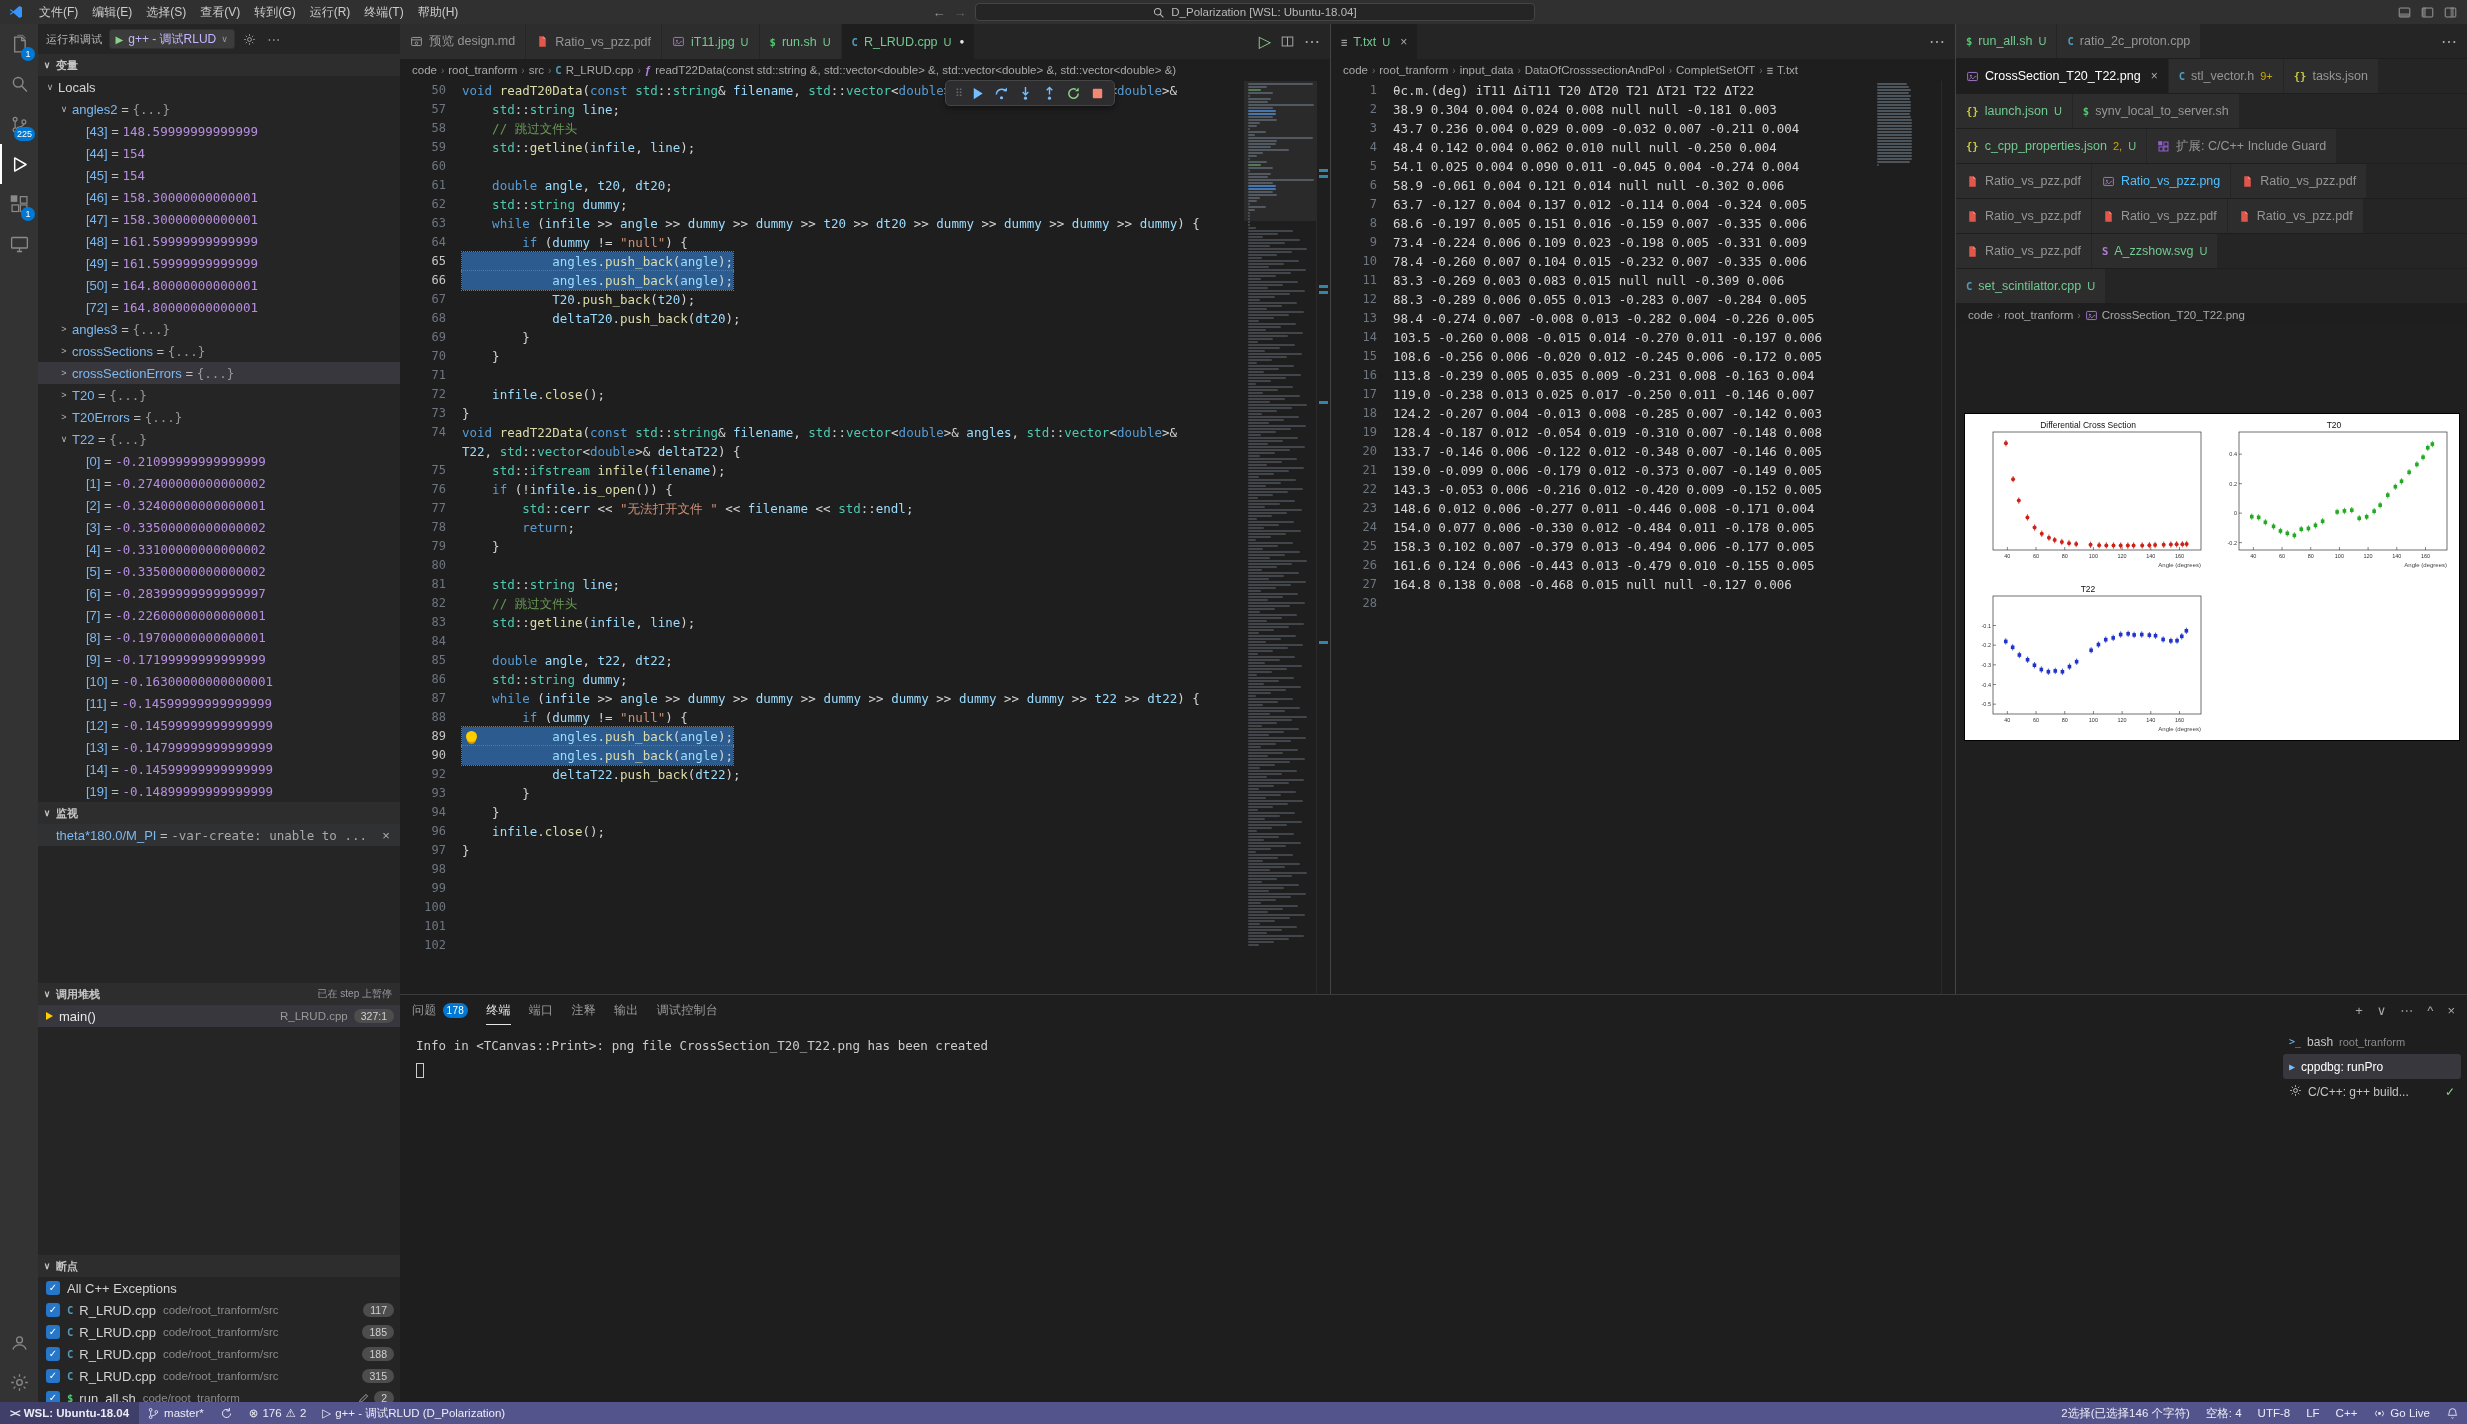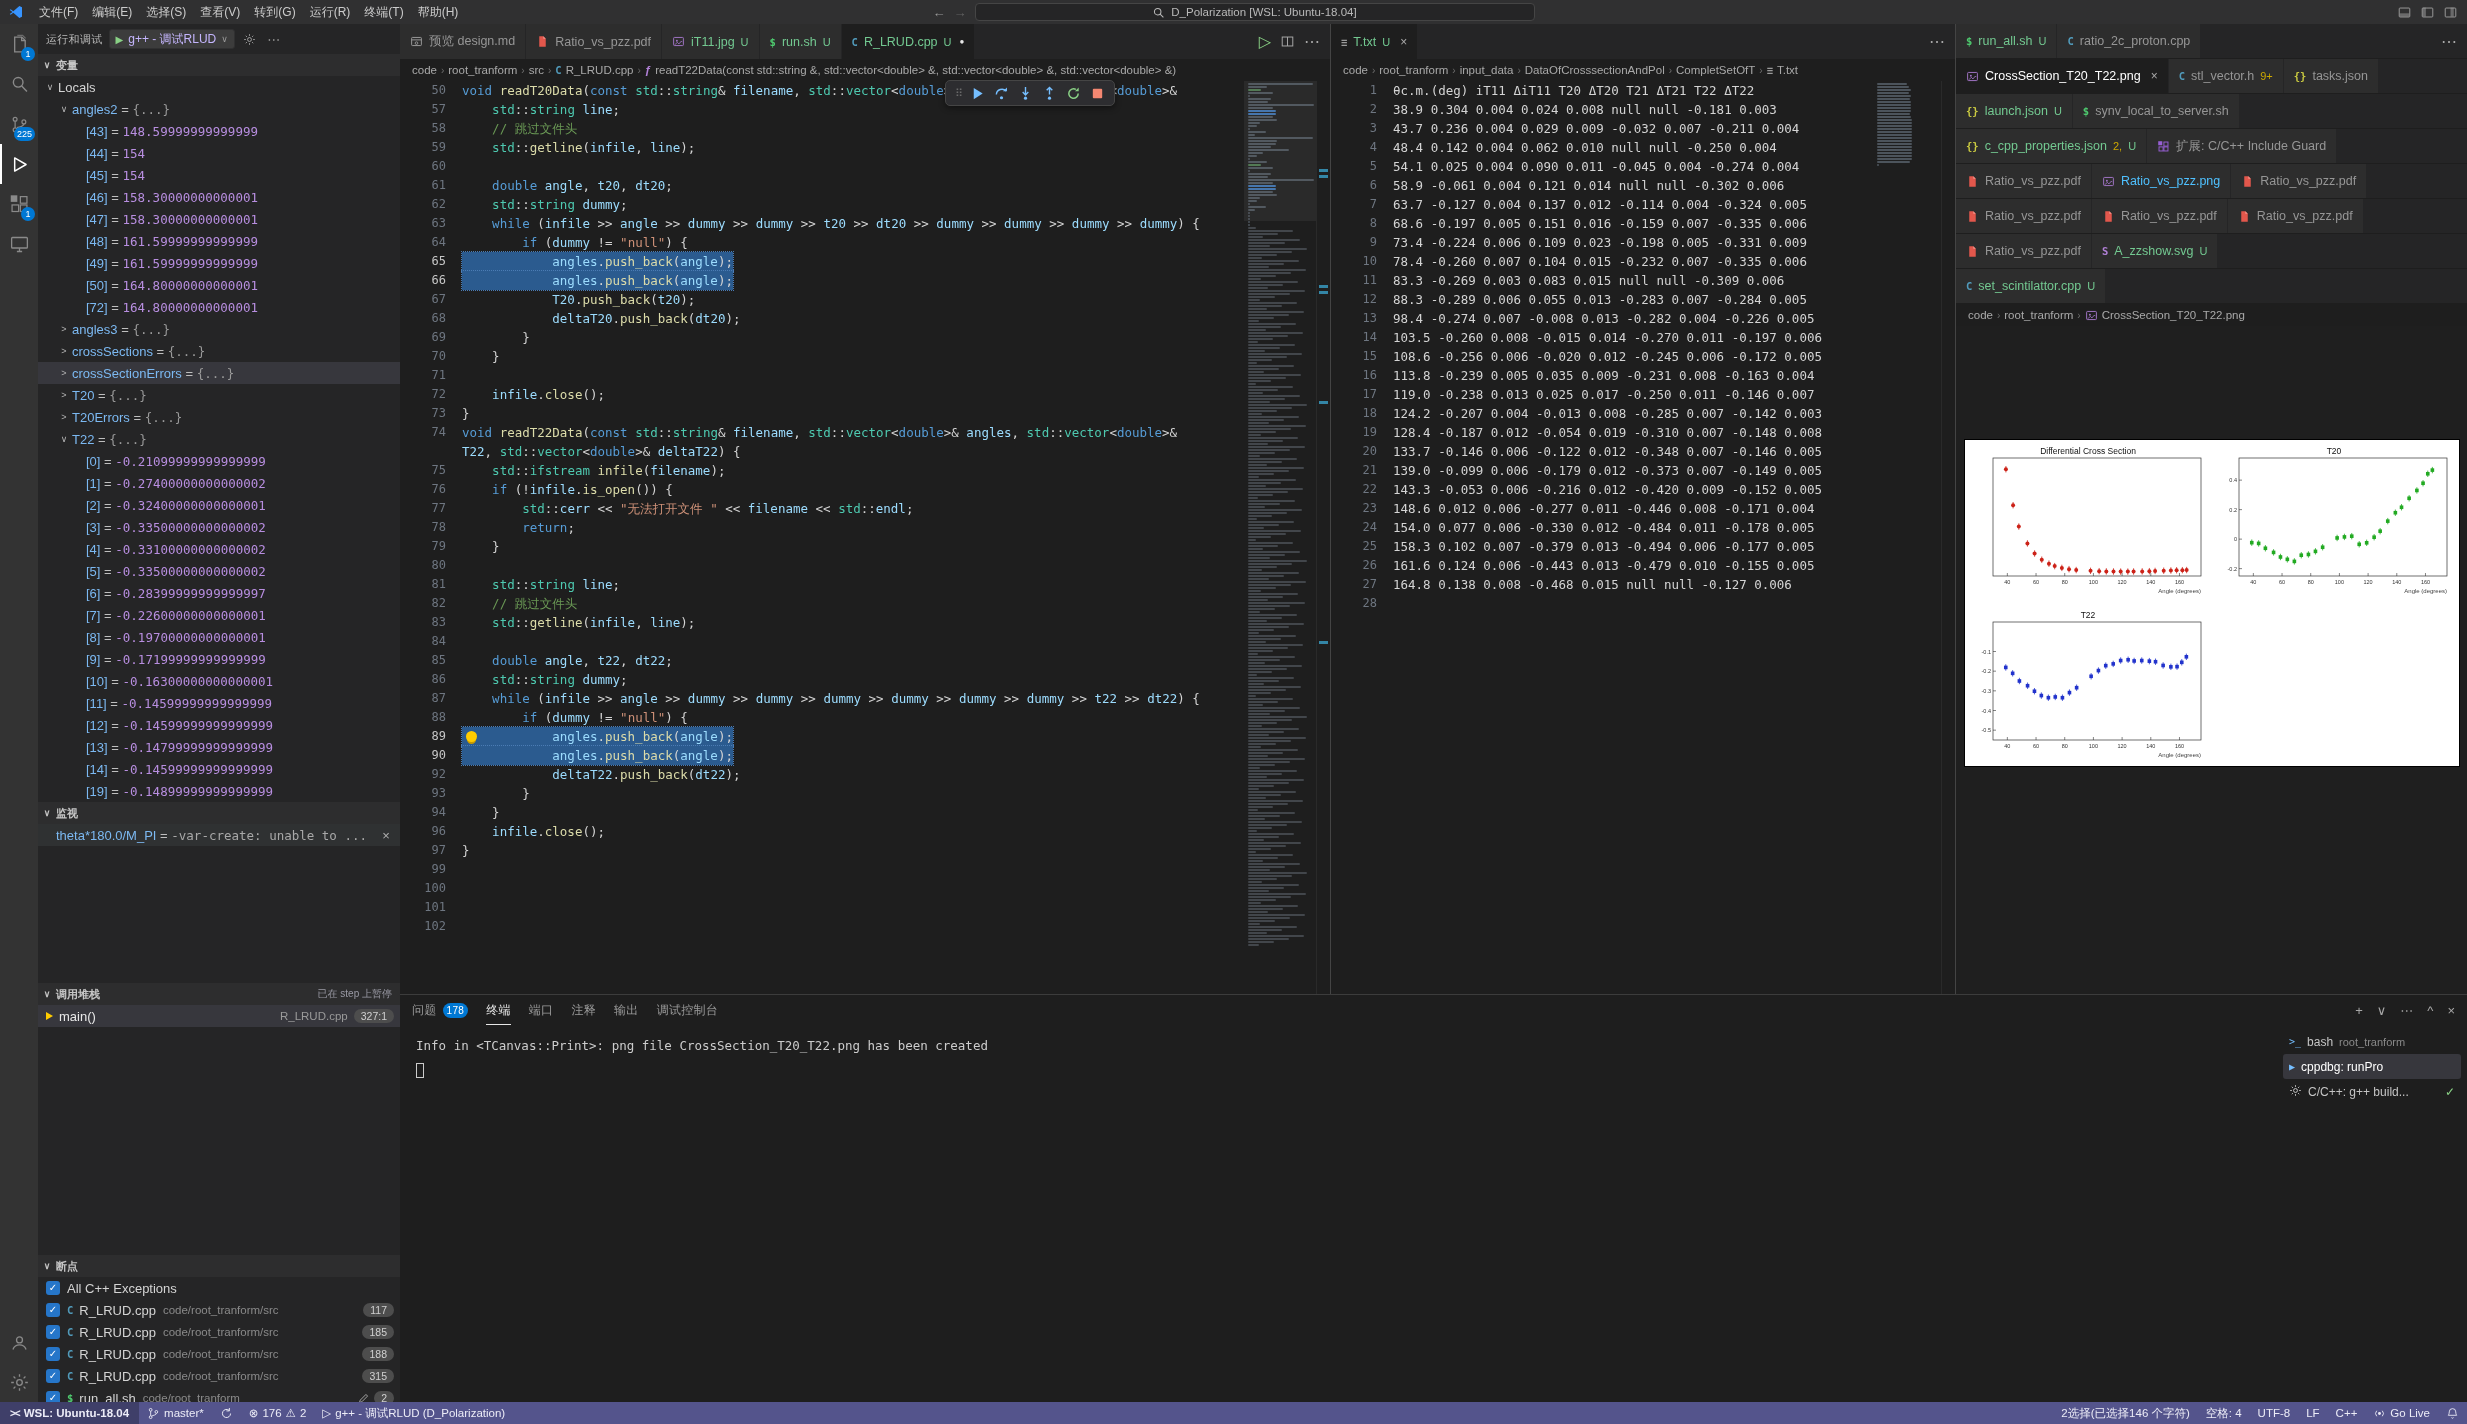--- a/index.html
+++ b/index.html
@@ -101,21 +101,21 @@
   .minimap{position:absolute;top:57px;right:14px;bottom:0;width:72px;background:#1e1e1e;padding-top:2px}
   .mslider{position:absolute;left:0;right:0;top:0;height:140px;background:rgba(121,121,121,.13)}
   .mbar{height:2px;margin:0 2px 1px 4px;background:#4c545c;border-radius:1px}
   .mbar.c{background:#4e7a50}.mbar.s{background:#3f76b5}
   .ruler{position:absolute;top:57px;right:0;bottom:0;width:14px;background:#1e1e1e;border-left:1px solid #2a2a2a}
   .rmark{position:absolute;left:2px;width:9px;height:3px;background:#3aa0c8;opacity:.8}
 
   
   .tabrow{height:35px;display:flex;background:#252526;border-bottom:1px solid #1e1e1e;overflow:hidden}
   .preview{position:absolute;left:0;top:302px;right:0;bottom:0;background:#1f1f1f;overflow:hidden}
-  .canvas{position:relative;width:494px;height:326px;background:#ffffff;margin:114px auto 0 auto;
+  .canvas{position:relative;width:494px;height:326px;background:#ffffff;margin:88px auto 0 auto;
     box-shadow:0 0 0 1px #000}
   .plot{position:absolute}
 
   
   .panel{position:absolute;left:400px;right:0;top:994px;bottom:22px;background:#1e1e1e;
     border-top:1px solid #3c3c3c;z-index:15}
   .ptabs{height:30px;display:flex;align-items:center;padding:0 12px;gap:18px;font-size:12px;color:#9a9a9a}
   .ptab{display:flex;align-items:center;gap:6px;height:30px;line-height:30px;cursor:pointer;
     text-transform:none;letter-spacing:.3px}
   .ptab.active{color:#e7e7e7;box-shadow:inset 0 -1px 0 #e7e7e7}
@@ -691,20 +691,21 @@
           <div class="cl"><span class="ln">86</span><span class="ct">    <span class="typ">std</span><span class="pun">::</span><span class="typ">string</span> <span class="id">dummy</span><span class="pun">;</span></span></div>
           <div class="cl"><span class="ln">87</span><span class="ct">    <span class="kw">while</span> <span class="pun">(</span><span class="id">infile</span> <span class="pun">&gt;&gt;</span> <span class="id">angle</span> <span class="pun">&gt;&gt;</span> <span class="id">dummy</span> <span class="pun">&gt;&gt;</span> <span class="id">dummy</span> <span class="pun">&gt;&gt;</span> <span class="id">dummy</span> <span class="pun">&gt;&gt;</span> <span class="id">dummy</span> <span class="pun">&gt;&gt;</span> <span class="id">dummy</span> <span class="pun">&gt;&gt;</span> <span class="id">dummy</span> <span class="pun">&gt;&gt;</span> <span class="id">t22</span> <span class="pun">&gt;&gt;</span> <span class="id">dt22</span><span class="pun">)</span> <span class="pun">{</span></span></div>
           <div class="cl"><span class="ln">88</span><span class="ct">        <span class="kw">if</span> <span class="pun">(</span><span class="id">dummy</span> <span class="pun">!=</span> <span class="str">"null"</span><span class="pun">)</span> <span class="pun">{</span></span></div>
           <div class="cl sel"><span class="ln">89</span><span class="ct">            <span class="id">angles</span><span class="pun">.</span><span class="fn">push_back</span><span class="pun">(</span><span class="id">angle</span><span class="pun">);</span></span><span class="bulb"></span></div>
           <div class="cl sel"><span class="ln">90</span><span class="ct">            <span class="id">angles</span><span class="pun">.</span><span class="fn">push_back</span><span class="pun">(</span><span class="id">angle</span><span class="pun">);</span></span></div>
           <div class="cl"><span class="ln">92</span><span class="ct">            <span class="id">deltaT22</span><span class="pun">.</span><span class="fn">push_back</span><span class="pun">(</span><span class="id">dt22</span><span class="pun">);</span></span></div>
           <div class="cl"><span class="ln">93</span><span class="ct">        <span class="pun">}</span></span></div>
           <div class="cl"><span class="ln">94</span><span class="ct">    <span class="pun">}</span></span></div>
           <div class="cl"><span class="ln">96</span><span class="ct">    <span class="id">infile</span><span class="pun">.</span><span class="fn">close</span><span class="pun">();</span></span></div>
           <div class="cl"><span class="ln">97</span><span class="ct"><span class="pun">}</span></span></div>
+          <div class="cl"><span class="ln">98</span><span class="ct"></span></div>
           <div class="cl"><span class="ln">99</span><span class="ct"></span></div>
           <div class="cl"><span class="ln">100</span><span class="ct"></span></div>
           <div class="cl"><span class="ln">101</span><span class="ct"></span></div>
           <div class="cl"><span class="ln">102</span><span class="ct"></span></div>
         </div>
       <div class="minimap" id="g1map">
           <div class="mslider"></div>
           <div class="mbar " style="width:64.9px"></div>
           <div class="mbar " style="width:19.02px"></div>
           <div class="mbar c" style="width:13.44px"></div>

